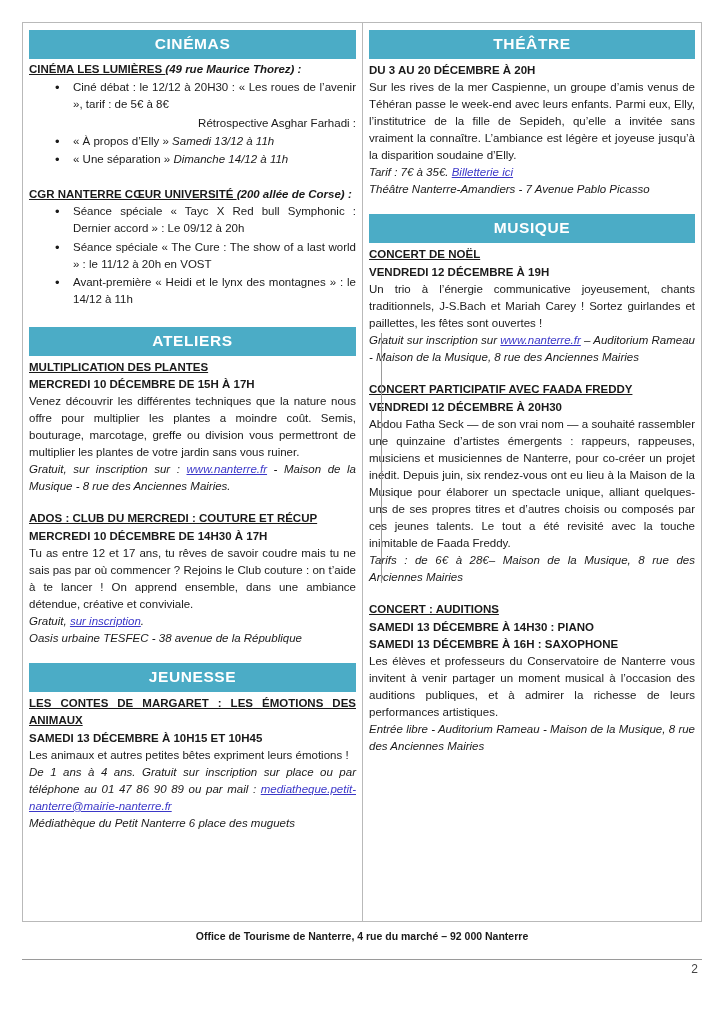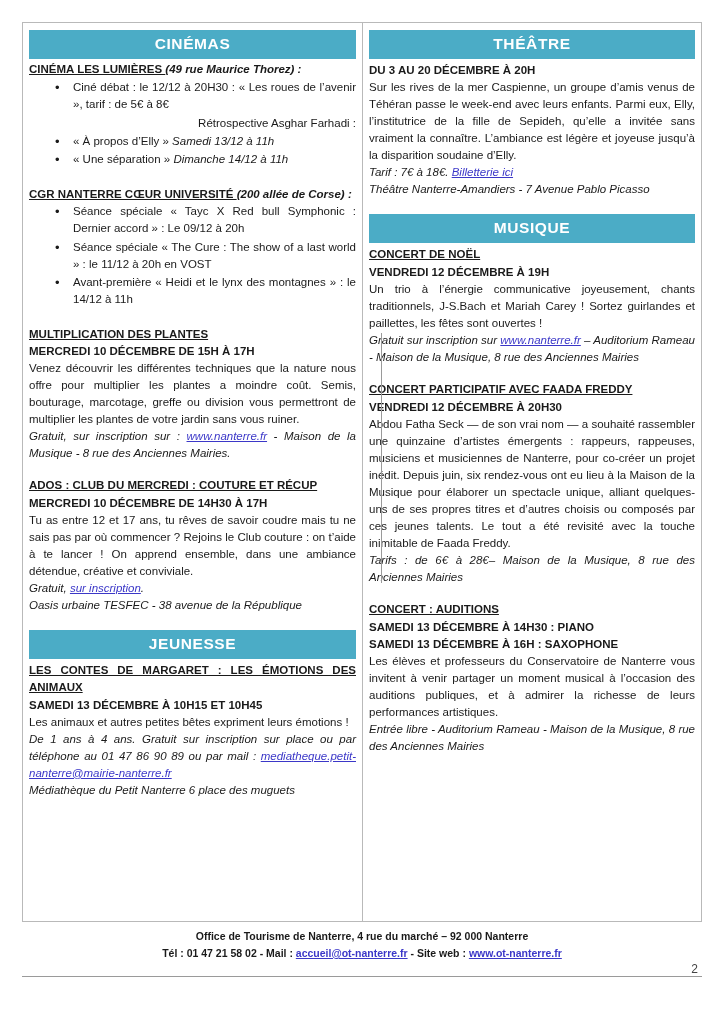--- a/index.html
+++ b/index.html
@@ -202,20 +202,21 @@
       </div>
 
       <ul class="bullets">
         <li>Séance spéciale « Tayc X Red bull Symphonic : Dernier accord » : Le 09/12 à 20h</li>
         <li>Séance spéciale « The Cure : The show of a last world » : le 11/12 à 20h en VOST</li>
         <li>Avant-première « Heidi et le lynx des montagnes » : le 14/12 à 11h</li>
       </ul>
 
       <div class="gap"></div>
 
+      <div class="banner">ATELIERS</div>
 
       <div class="ev-title">MULTIPLICATION DES PLANTES</div>
       <div class="ev-date">MERCREDI 10 DÉCEMBRE DE 15H À 17H</div>
       <div class="body">Venez découvrir les différentes techniques que la nature nous offre pour multiplier les plantes a moindre coût. Semis, bouturage, marcotage, greffe ou division vous permettront de multiplier les plantes de votre jardin sans vous ruiner.</div>
       <div class="ital"><span>Gratuit, sur inscription sur : </span><a class="link" href="#">www.nanterre.fr</a><span> - Maison de la Musique - 8 rue des Anciennes Mairies.</span></div>
 
       <div class="gap"></div>
 
       <div class="ev-title">ADOS : CLUB DU MERCREDI : COUTURE ET RÉCUP</div>
       <div class="ev-date">MERCREDI 10 DÉCEMBRE DE 14H30 À 17H</div>
@@ -236,21 +237,21 @@
     </div>
 
     <div class="col col-right">
 
       <div class="stray-rule"></div>
 
       <div class="banner">THÉÂTRE</div>
 
       <div class="ev-date">DU 3 AU 20 DÉCEMBRE À 20H</div>
       <div class="body">Sur les rives de la mer Caspienne, un groupe d’amis venus de Téhéran passe le week-end avec leurs enfants. Parmi eux, Elly, l’institutrice de la fille de Sepideh, qu’elle a invitée sans vraiment la connaître. L’ambiance est légère et joyeuse jusqu’à la disparition soudaine d’Elly.</div>
-      <div class="ital nj"><span>Tarif : 7€ à 18€. </span><a class="link" href="#">Billetterie ici</a></div>
+      <div class="ital nj"><span>Tarif : 7€ à 35€. </span><a class="link" href="#">Billetterie ici</a></div>
       <div class="ital nj">Théâtre Nanterre-Amandiers - 7 Avenue Pablo Picasso</div>
 
       <div class="gap"></div>
 
       <div class="banner">MUSIQUE</div>
 
       <div class="ev-title">CONCERT DE NOËL</div>
       <div class="ev-date">VENDREDI 12 DÉCEMBRE À 19H</div>
       <div class="body">Un trio à l’énergie communicative joyeusement, chants traditionnels, J-S.Bach et Mariah Carey ! Sortez guirlandes et paillettes, les fêtes sont ouvertes !</div>
       <div class="ital"><span>Gratuit sur inscription sur </span><a class="link" href="#">www.nanterre.fr</a><span> – Auditorium Rameau - Maison de la Musique, 8 rue des Anciennes Mairies</span></div>
@@ -269,20 +270,19 @@
       <div class="ev-date">SAMEDI 13 DÉCEMBRE À 16H : SAXOPHONE</div>
       <div class="body">Les élèves et professeurs du Conservatoire de Nanterre vous invitent à venir partager un moment musical à l’occasion des auditions publiques, et à admirer la richesse de leurs performances artistiques.</div>
       <div class="ital">Entrée libre - Auditorium Rameau - Maison de la Musique, 8 rue des Anciennes Mairies</div>
 
     </div>
 
   </div>
 
   <div class="footer">
     <div>Office de Tourisme de Nanterre, 4 rue du marché – 92 000 Nanterre</div>
-    <div><span>Tél : 01 47 21 58 02 - Mail : </span><a class="link" href="#">accueil@ot-nanterre.fr</a><span> - Site web : </span><a class="link" href="#">www.ot-nanterre.fr</a></div>
   </div>
 
   <div class="footer-rule"></div>
 
   <div class="pagenum">2</div>
 
 </div>
 
 </body></html>

